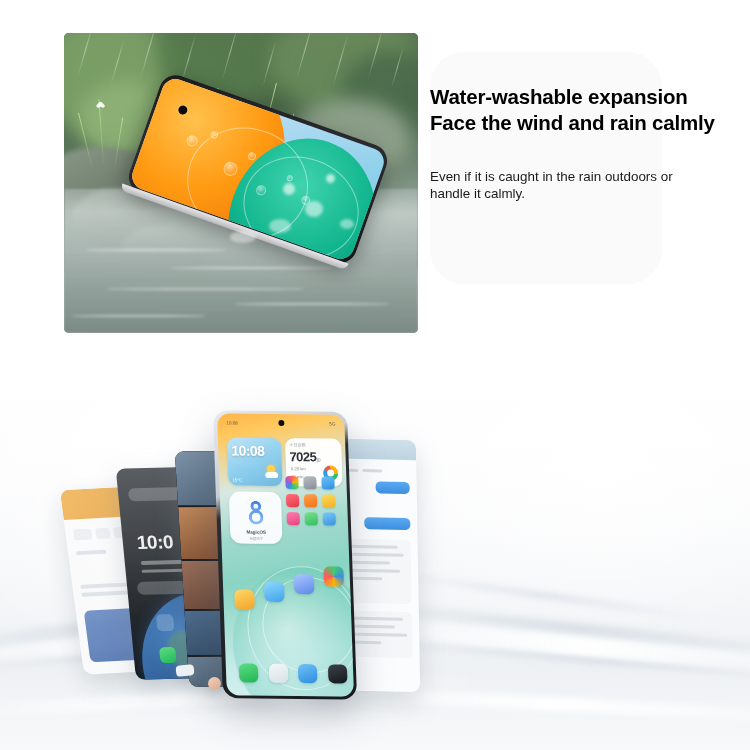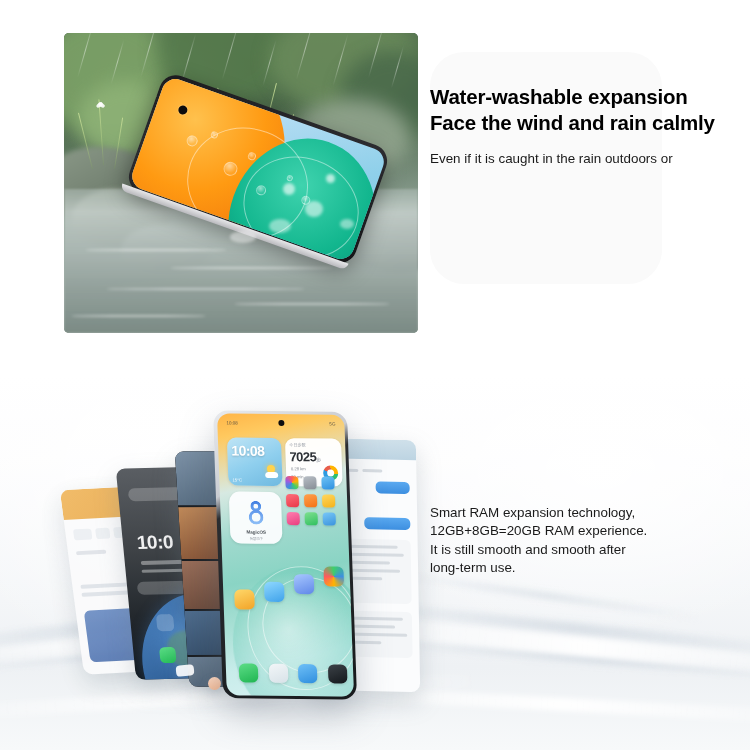--- a/index.html
+++ b/index.html
@@ -130,21 +130,21 @@
     font-size:20.5px; font-weight:bold; color:#000;
     line-height:26px; letter-spacing:-.2px; white-space:nowrap;
   }
   .h2-line {
     font-size:18px; font-weight:bold; color:#000;
     line-height:24px; margin-top:18px;
   }
   .body-line {
     font-size:13.4px; color:#1a1a1a; line-height:17.4px;
   }
-  #wp-body { margin-top:14px; }
+  #wp-body { margin-top:32px; }
 
   
   #section-ram {
     position:absolute; left:0; top:375px; width:750px; height:375px;
     overflow:hidden;
     background:
       linear-gradient(180deg,#ffffff 0%,#fdfdfe 22%,#f4f6f8 60%,#eef1f4 78%,#f7f9fa 100%);
   }
   .ray {
     position:absolute; transform-origin:center center;
@@ -441,20 +441,21 @@
     <div class="splash" style="left:58%;top:62%;width:22px;height:14px;opacity:.6;"></div>
     <div class="splash" style="left:47%;top:66%;width:26px;height:12px;opacity:.55;"></div>
     <div class="splash" style="left:78%;top:62%;width:14px;height:10px;opacity:.6;"></div>
   </div>
 
   <div id="wp-text">
     <div class="h1-line">Water-washable expansion</div>
     <div class="h1-line">Face the wind and rain calmly</div>
     <div id="wp-body">
       <div class="body-line">Even if it is caught in the rain outdoors or</div>
+      <div class="body-line">handle it calmly.</div>
     </div>
   </div>
 </div>
 
 <div id="section-ram">
 
   <div class="haze" style="left:-10%;top:-30%;width:70%;height:110%;"></div>
   <div class="haze" style="left:45%;top:-20%;width:70%;height:90%;"></div>
   <div class="ray-dark" style="left:-14%;top:64%;width:66%;height:13px;transform:rotate(-7deg);"></div>
   <div class="ray-dark" style="left:-10%;top:72%;width:62%;height:9px;transform:rotate(-5deg);"></div>
@@ -598,20 +599,14 @@
         </div>
       </div>
     </div>
 
     <div class="chip-float" style="left:176px;top:290px;width:18px;height:11px;transform:rotate(-6deg);"></div>
     <div class="chip-float" style="left:208px;top:302px;width:13px;height:13px;border-radius:50%;background:linear-gradient(160deg,#ffd9c2,#f0b48e);"></div>
     <div class="chip-float" style="left:300px;top:262px;width:13px;height:13px;border-radius:50%;background:linear-gradient(160deg,#ffe0cb,#eeb694);"></div>
   </div>
 
   <div id="ram-text">
-    <div id="ram-body">
-      <div class="body-line-2">Smart RAM expansion technology,</div>
-      <div class="body-line-2">12GB+8GB=20GB RAM experience.</div>
-      <div class="body-line-2">It is still smooth and smooth after</div>
-      <div class="body-line-2">long-term use.</div>
-    </div>
   </div>
 </div>
 
 </body></html>

